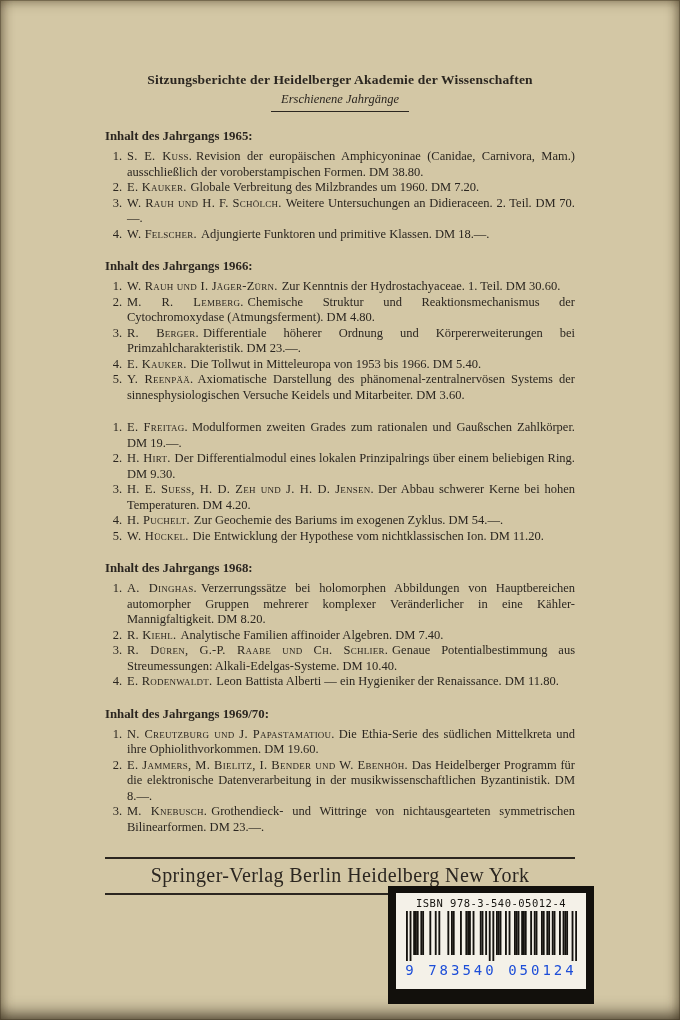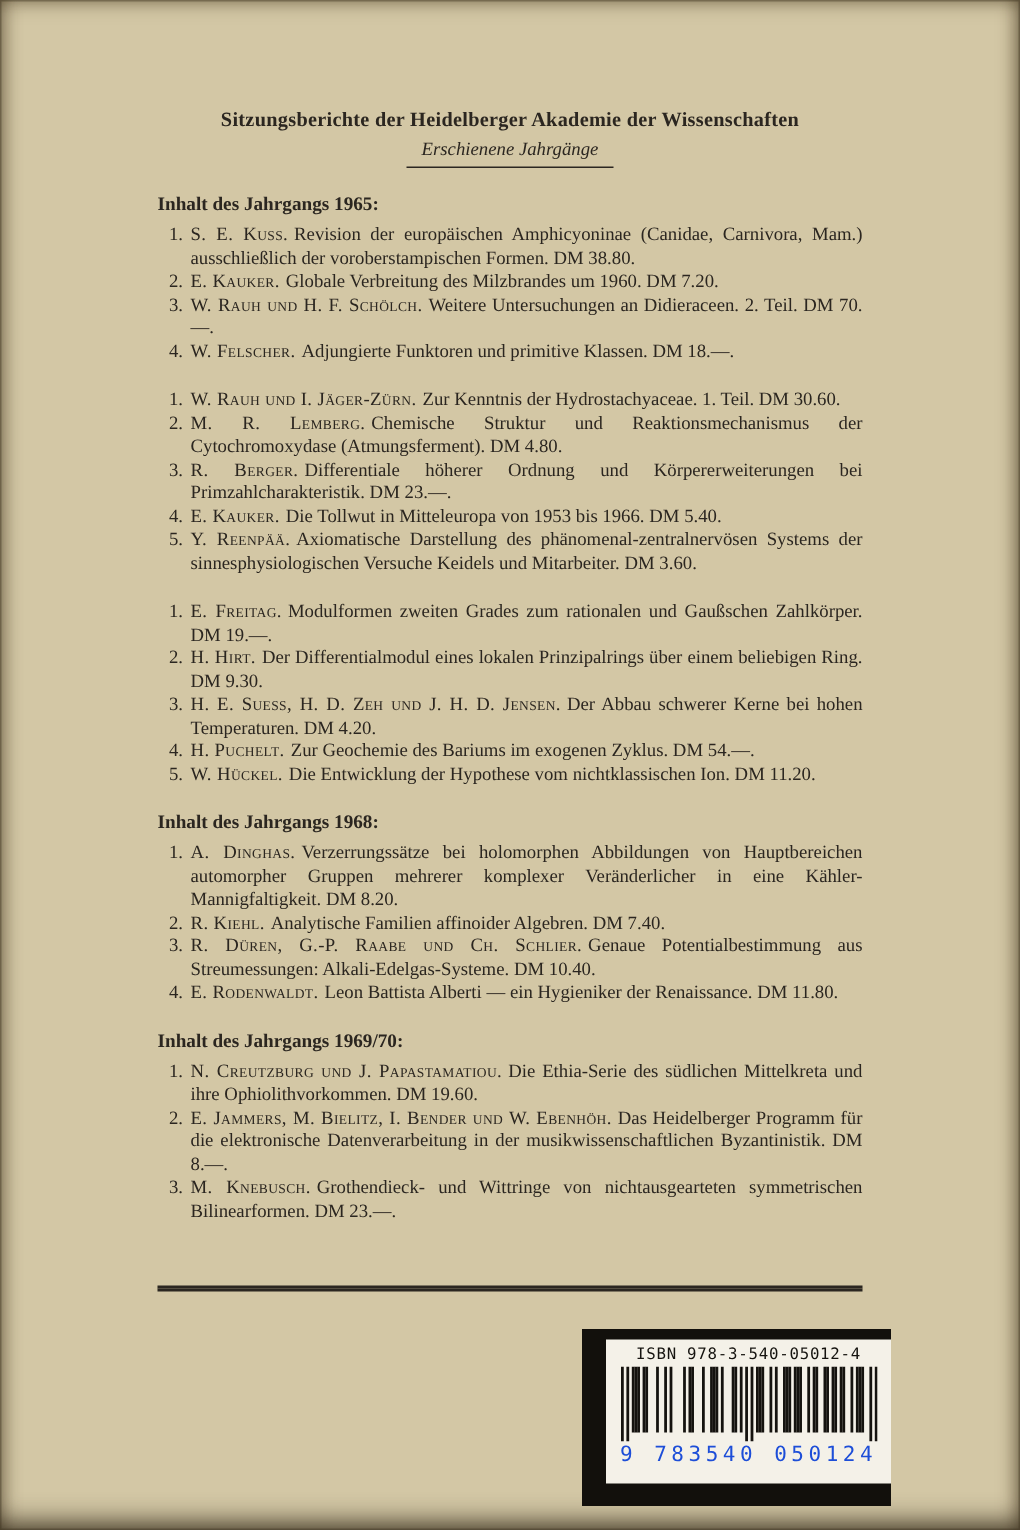--- a/index.html
+++ b/index.html
@@ -32,21 +32,21 @@
   .body { flex:1; margin:0; text-align:justify; }
   .authors { font-variant:small-caps; letter-spacing:.25px; margin-right:4px; }
 
   .footer { position:absolute; left:105px; top:857px; width:470px; text-align:center; }
   .frule { height:2px; background:var(--ink,#2b2620); }
   .publisher { font-size:20px; letter-spacing:.4px; margin:5px 0 6px 0; }
 
   .barcode-black {
     position:absolute; left:388px; top:886px; width:206px; height:118px;
     background: var(--barcode-bg, #12100c);
-    display:flex; justify-content:flex-end; align-items:flex-start;
+    display:flex; justify-content:center; align-items:flex-start;
   }
   .barcode-white {
     margin-top:7px; width:190px; height:96px;
     background: var(--barcode-panel, #f4f1e8);
     text-align:center;
   }
   .isbn { font-family:"DejaVu Sans Mono", monospace; font-size:10.5px; letter-spacing:.5px; padding-top:4px; color:#15130f; }
   svg.bars { display:block; margin:2px auto 0; }
   svg.bars rect { fill:#15130f; }
   .ean { font-family:"DejaVu Sans Mono", monospace; font-size:14px; letter-spacing:3px; color:#1d4ed8; margin-top:1px; }
@@ -77,20 +77,21 @@
           <span class="num">3.</span>
           <p class="body"><span class="authors">W. Rauh und H. F. Schölch.</span><span>Weitere Untersuchungen an Didieraceen. 2. Teil. DM 70.—.</span></p>
         </div>
       <div class="item">
           <span class="num">4.</span>
           <p class="body"><span class="authors">W. Felscher.</span><span>Adjungierte Funktoren und primitive Klassen. DM 18.—.</span></p>
         </div>
     </section>
 
     <section class="sec">
+      <h2 class="sec-title">Inhalt des Jahrgangs 1966:</h2>
       <div class="item">
           <span class="num">1.</span>
           <p class="body"><span class="authors">W. Rauh und I. Jäger-Zürn.</span><span>Zur Kenntnis der Hydrostachyaceae. 1. Teil. DM 30.60.</span></p>
         </div>
       <div class="item">
           <span class="num">2.</span>
           <p class="body"><span class="authors">M. R. Lemberg.</span><span>Chemische Struktur und Reaktionsmechanismus der Cytochromoxydase (Atmungsferment). DM 4.80.</span></p>
         </div>
       <div class="item">
           <span class="num">3.</span>
@@ -162,20 +163,21 @@
       <div class="item">
           <span class="num">3.</span>
           <p class="body"><span class="authors">M. Knebusch.</span><span>Grothendieck- und Wittringe von nichtausgearteten symmetrischen Bilinearformen. DM 23.—.</span></p>
         </div>
     </section>
 
   </div>
 
   <div class="footer">
     <div class="frule"></div>
+    <div class="publisher">Springer-Verlag Berlin Heidelberg New York</div>
     <div class="frule"></div>
   </div>
 
   <div class="barcode-black">
     <div class="barcode-white">
       <div class="isbn">ISBN 978-3-540-05012-4</div>
       <svg class="bars" id="barcode-svg" width="171" height="50" viewBox="0 0 171 50">
           <rect x="0.00" y="0" width="1.85" height="50"></rect>
           <rect x="3.60" y="0" width="1.85" height="50"></rect>
           <rect x="7.20" y="0" width="1.85" height="44"></rect>

